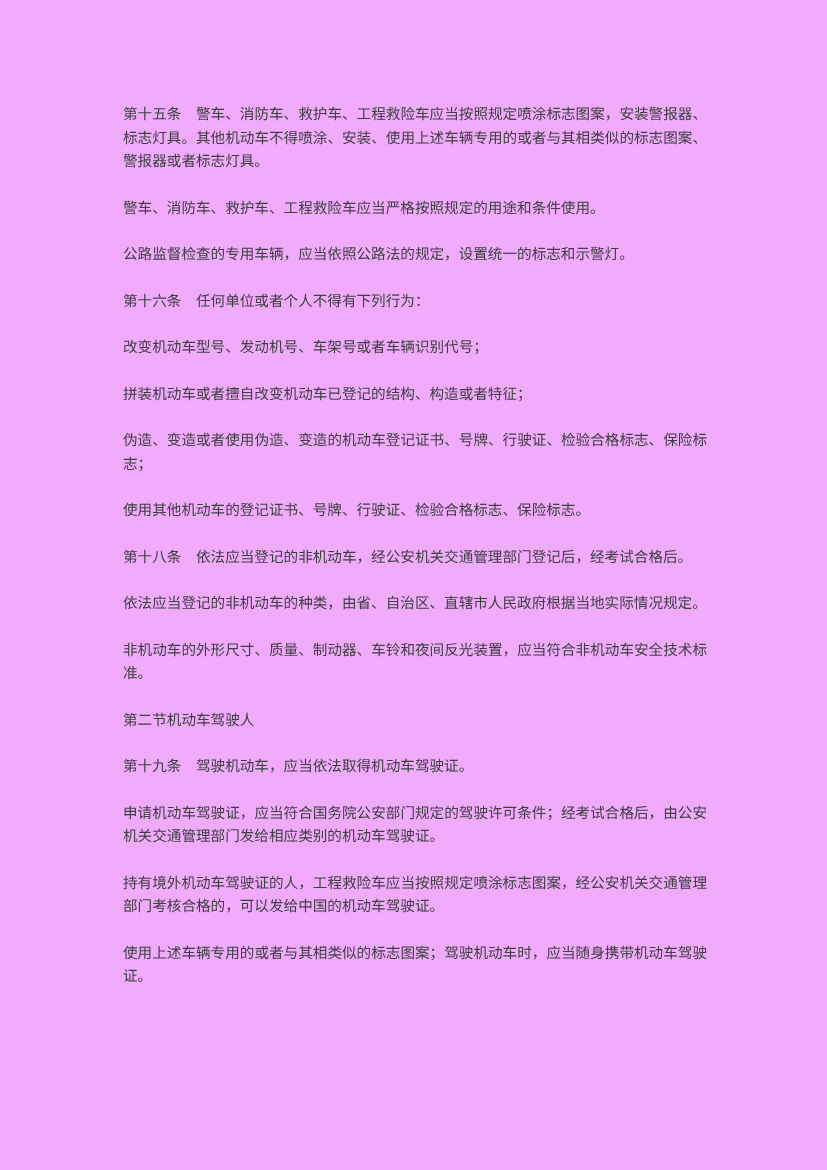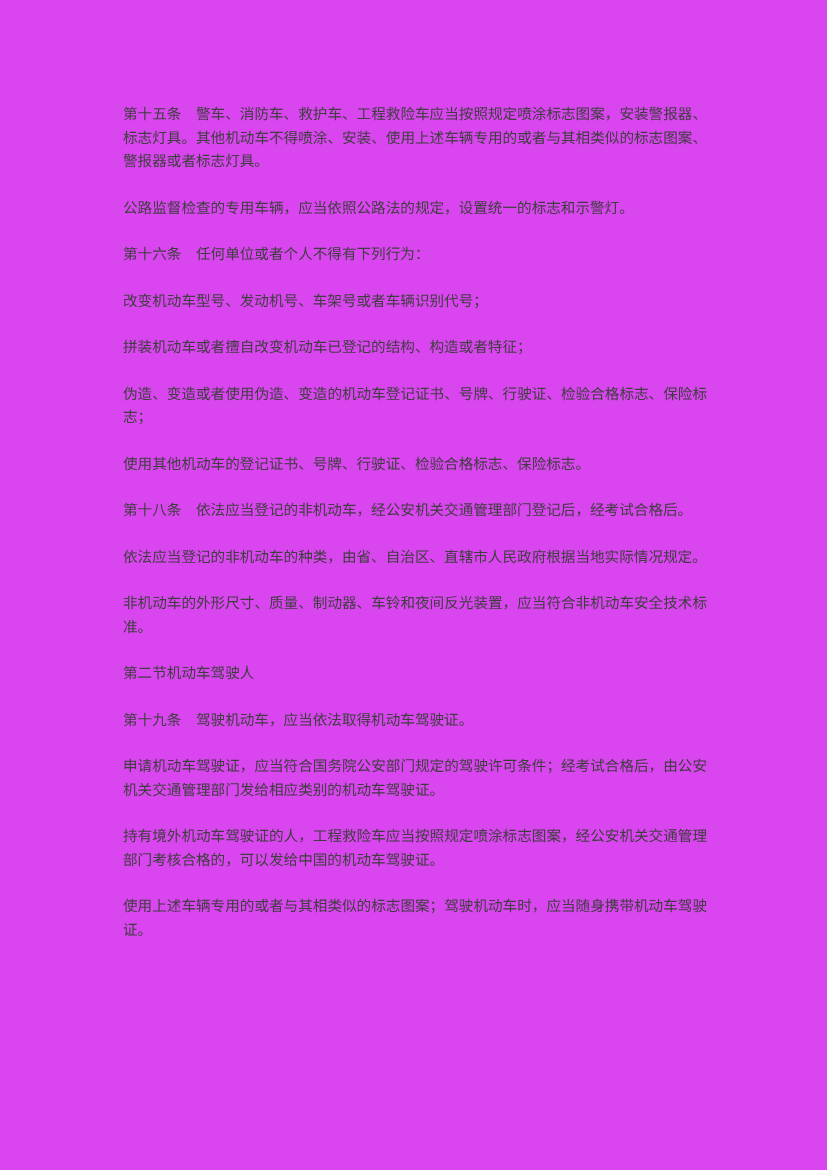--- a/index.html
+++ b/index.html
@@ -5,40 +5,41 @@
   html, body {
     margin: 0;
     padding: 0;
     background: #ffffff;
   }
   .page {
     position: relative;
     width: 827px;
     height: 1170px;
     box-sizing: border-box;
-    background: #d946ef;
+    background: #f0abfc;
     padding: 103px 120px 0 123px;
     overflow: hidden;
     font-family: "Liberation Serif", "DejaVu Serif", serif;
   }
   .page p.doc-paragraph {
     margin: 0 0 23px 0;
     font-size: 14.6px;
     line-height: 23.5px;
     color: #3f3f3f;
     text-align: justify;
     text-justify: inter-ideograph;
     word-break: break-all;
   }
 </style>
 </head>
 <body>
 
 <div class="page">
   <p class="doc-paragraph">第十五条　警车、消防车、救护车、工程救险车应当按照规定喷涂标志图案，安装警报器、标志灯具。其他机动车不得喷涂、安装、使用上述车辆专用的或者与其相类似的标志图案、警报器或者标志灯具。</p>
+  <p class="doc-paragraph">警车、消防车、救护车、工程救险车应当严格按照规定的用途和条件使用。</p>
   <p class="doc-paragraph">公路监督检查的专用车辆，应当依照公路法的规定，设置统一的标志和示警灯。</p>
   <p class="doc-paragraph">第十六条　任何单位或者个人不得有下列行为：</p>
   <p class="doc-paragraph">改变机动车型号、发动机号、车架号或者车辆识别代号；</p>
   <p class="doc-paragraph">拼装机动车或者擅自改变机动车已登记的结构、构造或者特征；</p>
   <p class="doc-paragraph">伪造、变造或者使用伪造、变造的机动车登记证书、号牌、行驶证、检验合格标志、保险标志；</p>
   <p class="doc-paragraph">使用其他机动车的登记证书、号牌、行驶证、检验合格标志、保险标志。</p>
   <p class="doc-paragraph">第十八条　依法应当登记的非机动车，经公安机关交通管理部门登记后，经考试合格后。</p>
   <p class="doc-paragraph">依法应当登记的非机动车的种类，由省、自治区、直辖市人民政府根据当地实际情况规定。</p>
   <p class="doc-paragraph">非机动车的外形尺寸、质量、制动器、车铃和夜间反光装置，应当符合非机动车安全技术标准。</p>
   <p class="doc-paragraph">第二节机动车驾驶人</p>

